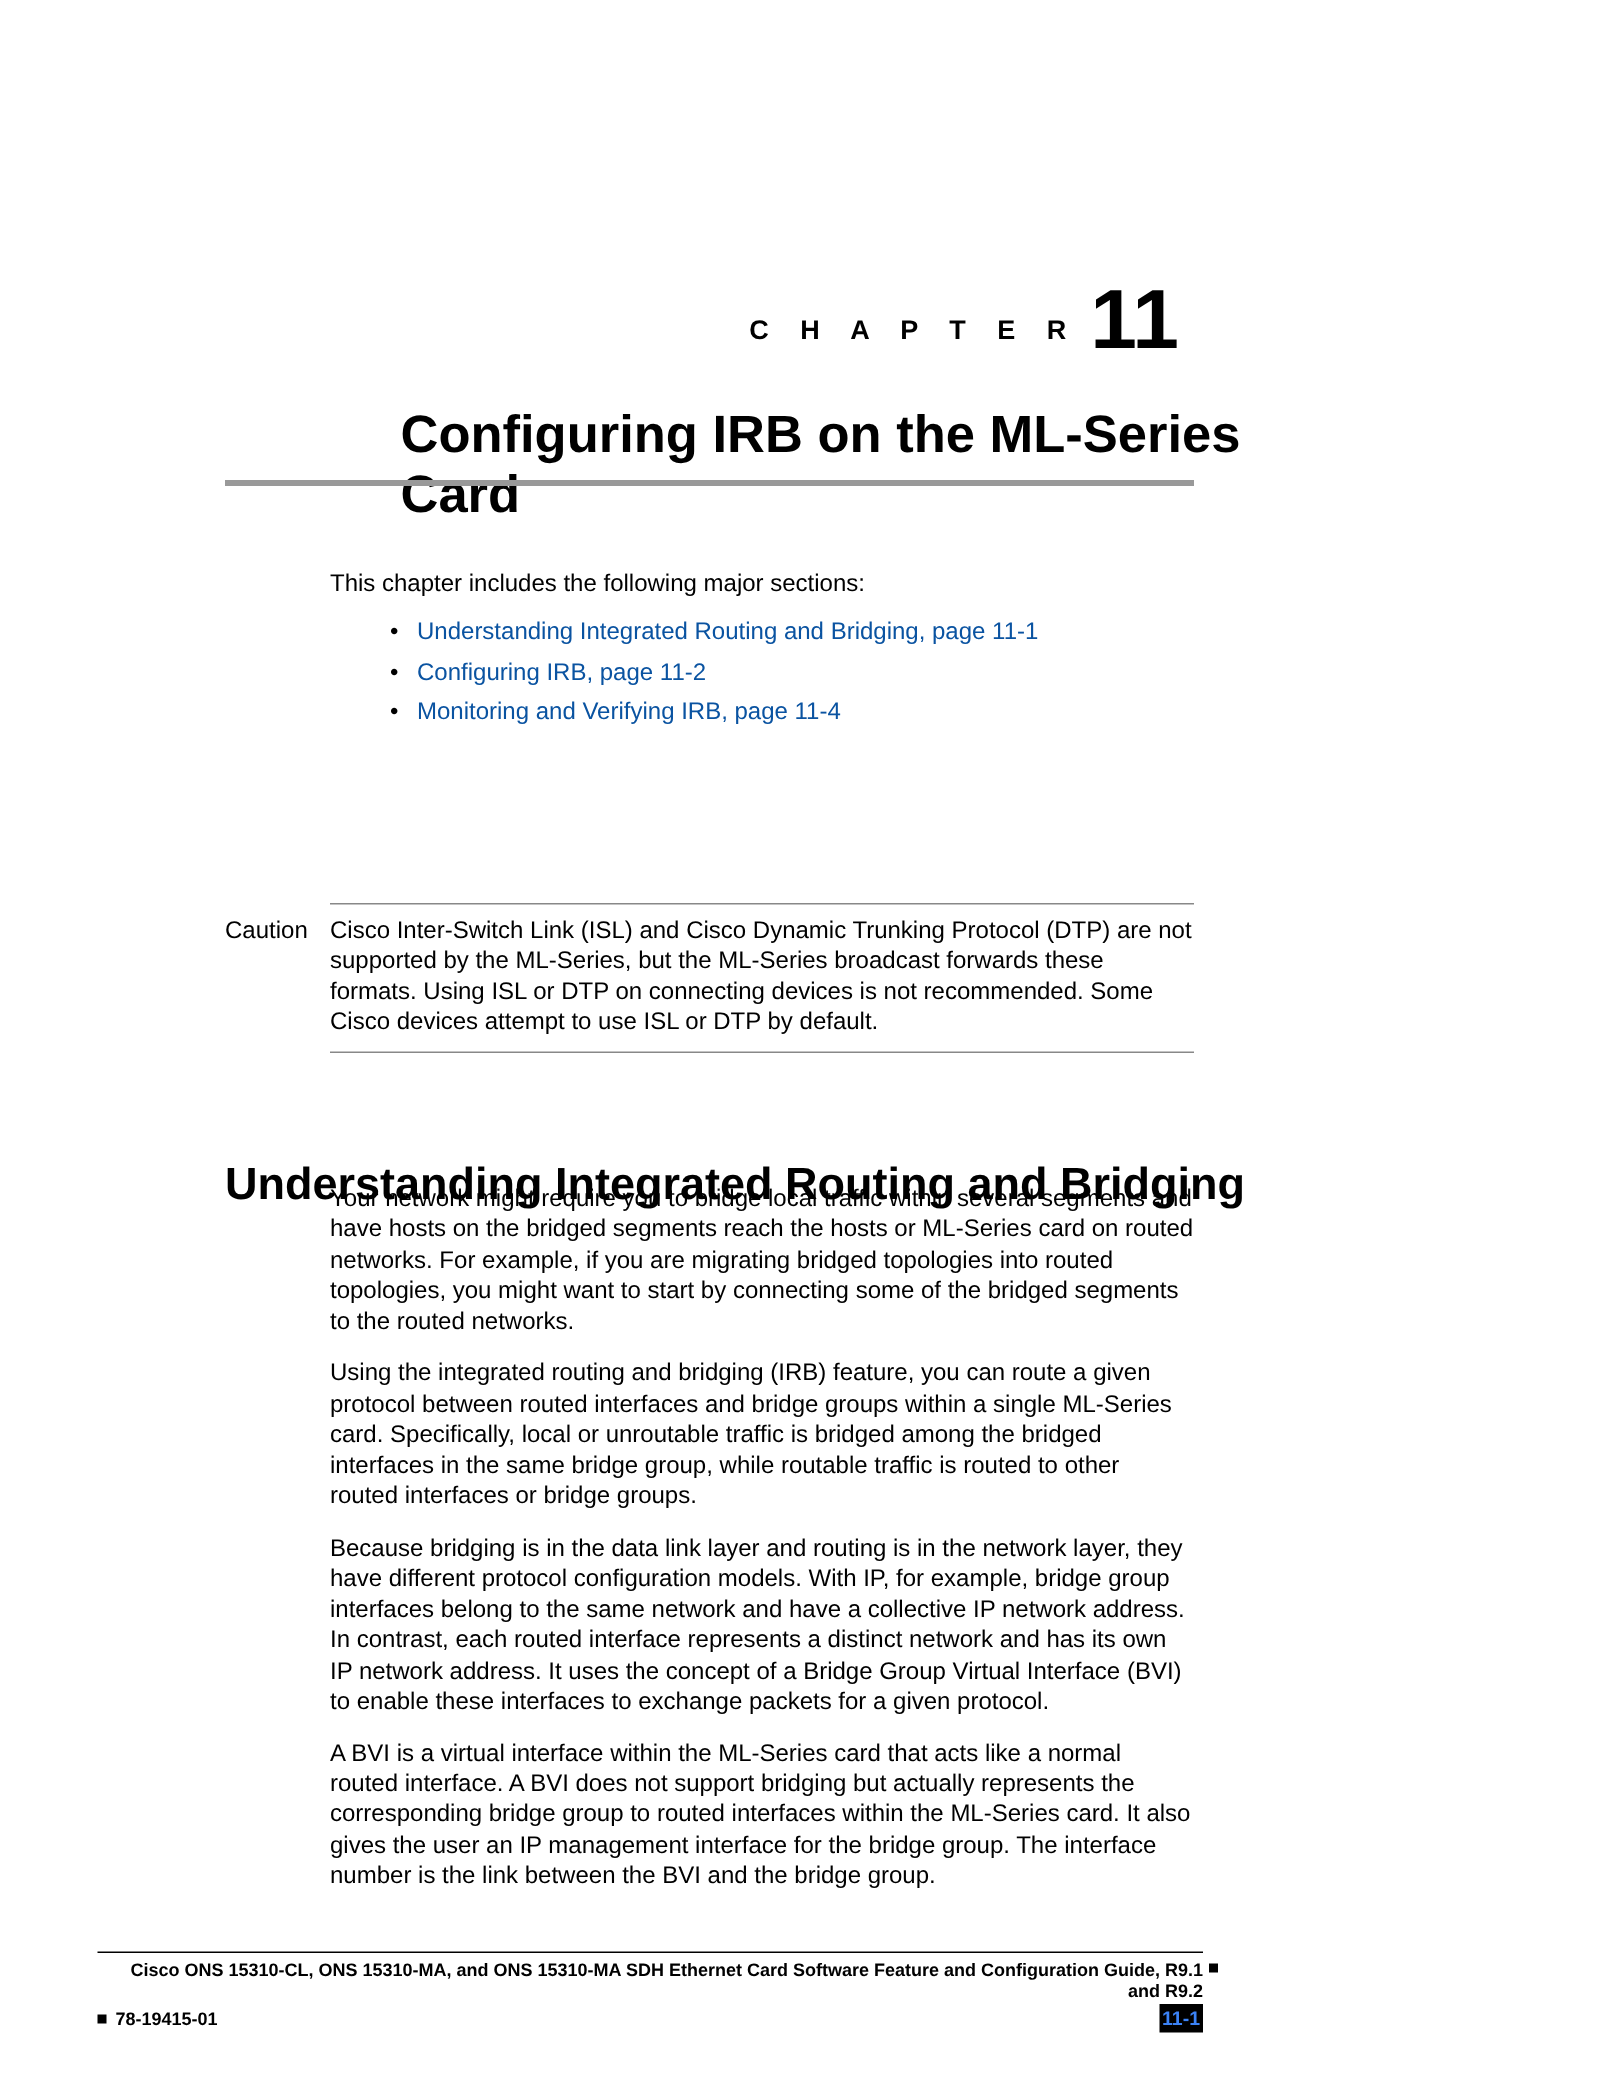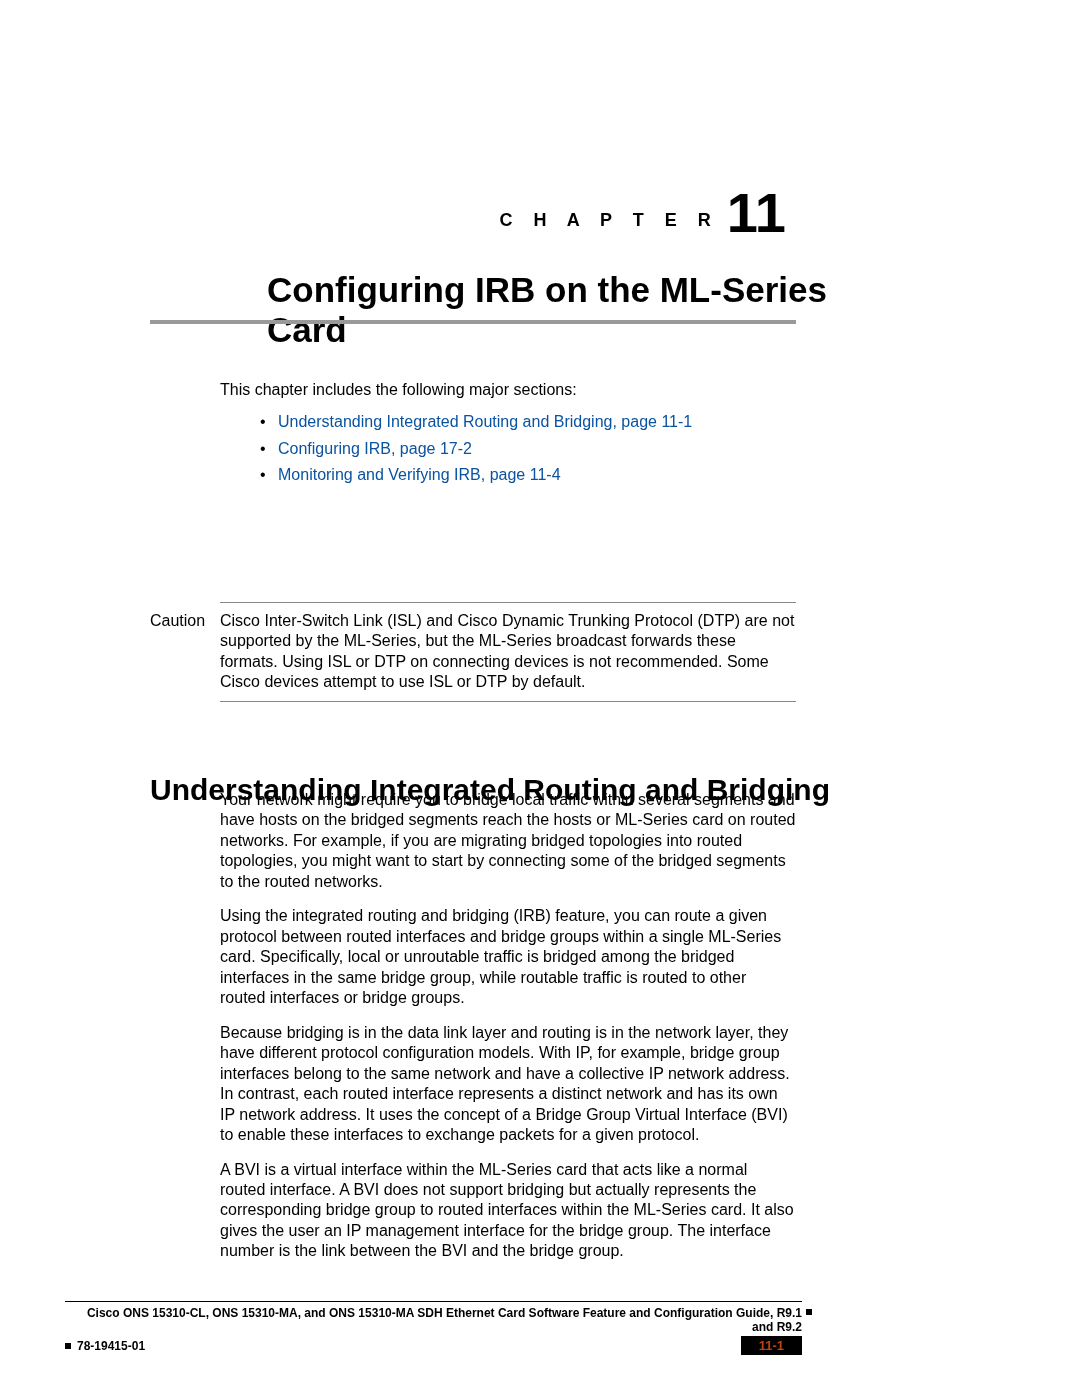--- a/index.html
+++ b/index.html
@@ -152,43 +152,43 @@
     content: "";
     display: inline-block;
     width: 6px;
     height: 6px;
     background: #000;
     margin-right: 6px;
     vertical-align: 1px;
   }
   .pagebox {
     background: #000;
-    color: #c2410c;
-    padding: 2px 18px;
+    color: #3b82f6;
+    padding: 2px 2px;
     font-weight: bold;
     font-size: 13px;
   }
 </style>
 </head>
 <body>
 
 <div class="page">
 
   <div class="chapter-line">
     <span>C H A P T E R</span><span class="chapter-num">11</span>
   </div>
 
   <div class="title">Configuring IRB on the ML-Series Card</div>
   <div class="rule1"></div>
 
   <div class="body">
     <p>This chapter includes the following major sections:</p>
     <ul class="links">
       <li><a class="xref">Understanding Integrated Routing and Bridging, page 11-1</a></li>
-      <li><a class="xref">Configuring IRB, page 17-2</a></li>
+      <li><a class="xref">Configuring IRB, page 11-2</a></li>
       <li><a class="xref">Monitoring and Verifying IRB, page 11-4</a></li>
     </ul>
   </div>
 
   <div class="caution-block">
     <div class="caution-rule"></div>
     <div class="caution-row">
       <div class="caution-label">Caution</div>
       <div>Cisco Inter-Switch Link (ISL) and Cisco Dynamic Trunking Protocol (DTP) are not supported by the ML-Series, but the ML-Series broadcast forwards these formats. Using ISL or DTP on connecting devices is not recommended. Some Cisco devices attempt to use ISL or DTP by default.</div>
     </div>

